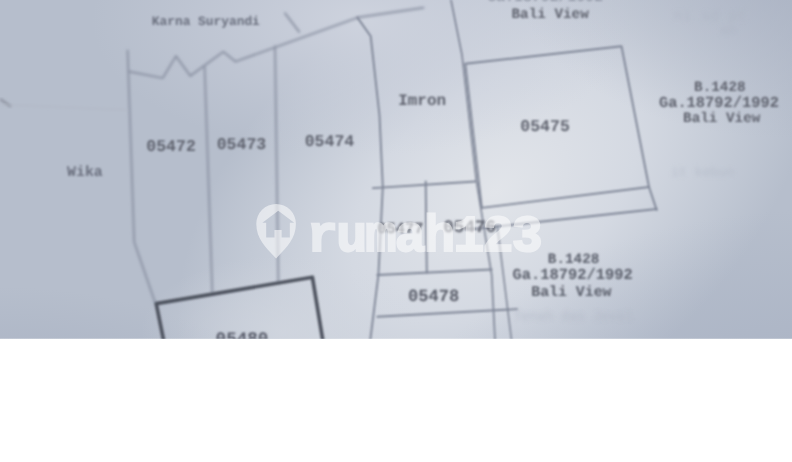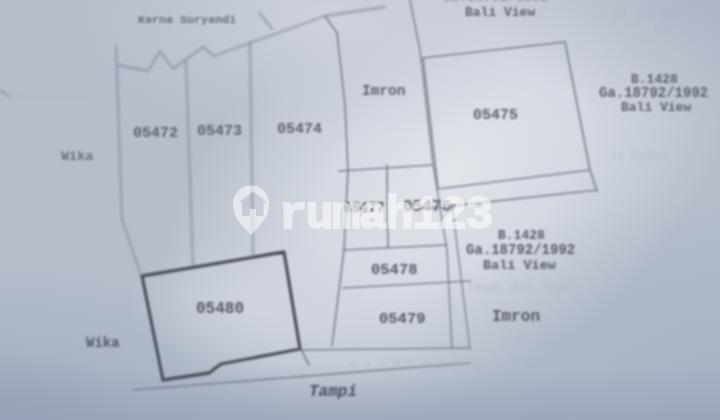--- a/index.html
+++ b/index.html
@@ -1,16 +1,16 @@
 <!DOCTYPE html>
 <html><head>
 <meta charset="utf-8">
 <style>
   html,body{margin:0;padding:0;}
-  #page{width:720px;height:420px;overflow:hidden;position:relative;}
+  #page{width:720px;height:308px;overflow:hidden;position:relative;}
   svg{display:block;}
   text{font-family:"Liberation Mono", monospace;}
 </style>
 </head>
 <body>
 <div id="page">
 <svg width="720" height="420" viewBox="0 0 720 420" xmlns="http://www.w3.org/2000/svg">
 <defs>
   <radialGradient id="bgrad" cx="450" cy="175" r="330" gradientUnits="userSpaceOnUse" gradientTransform="translate(450 175) rotate(-38) scale(1 0.62) translate(-450 -175)">
     <stop offset="0" stop-color="#e2e5ea"></stop>

